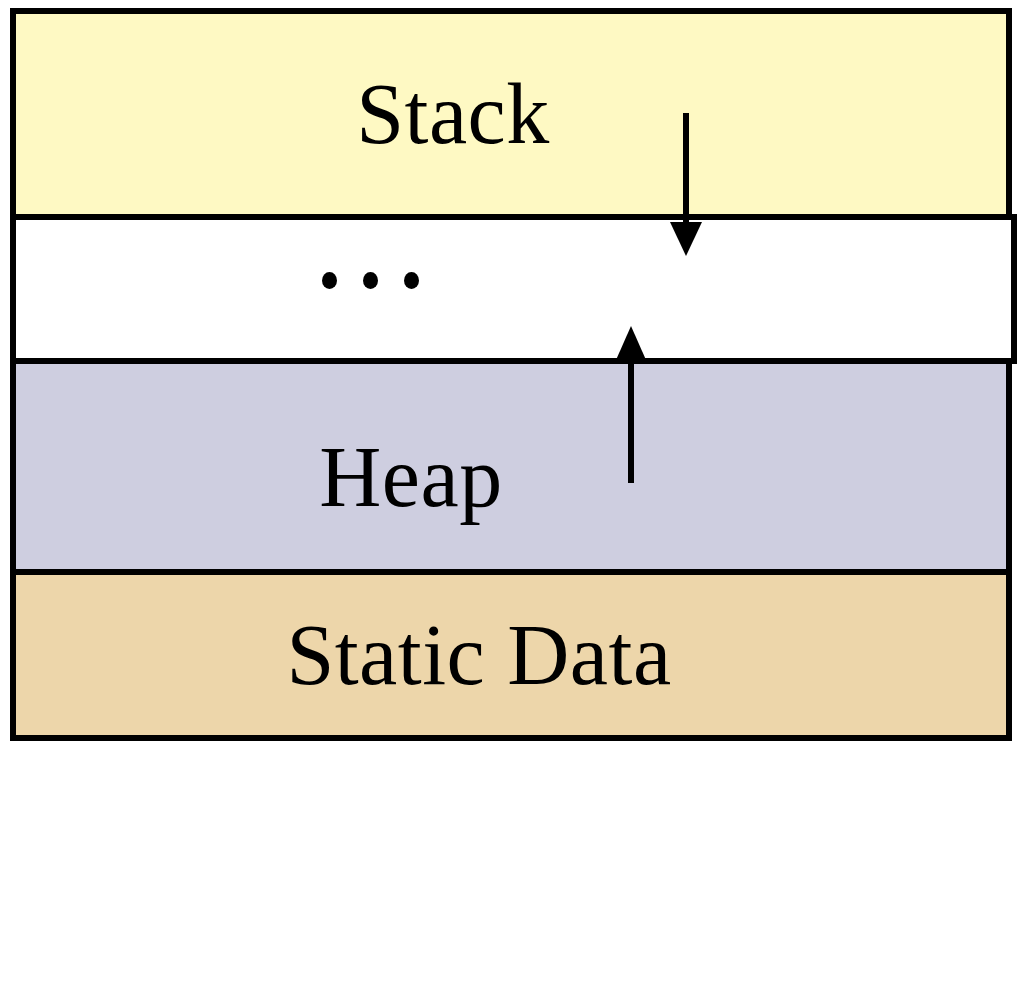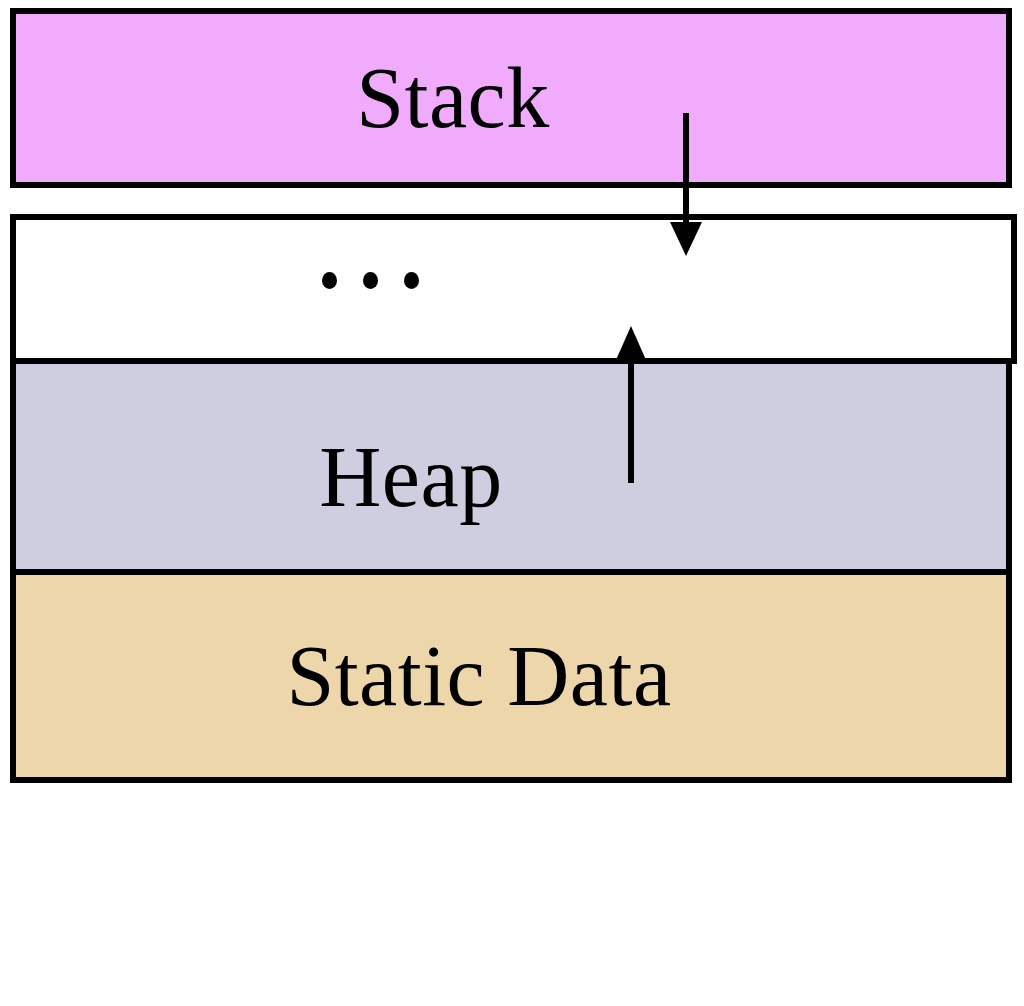--- a/index.html
+++ b/index.html
@@ -33,39 +33,39 @@
     font-size: 86px;
     line-height: 1;
     color: #000000;
     letter-spacing: 0.5px;
     white-space: nowrap;
     user-select: none;
   }
 
   
   #seg-stack {
-    left: 10px;  top: 8px;     width: 1002px; height: 180px;
-    background: #f0abfc;
+    left: 10px;  top: 8px;     width: 1002px; height: 212px;
+    background: #fef9c3;
     padding-left: 48px;
   }
   #seg-stack .segment-label { transform: translateX(-82px); }
 
   #seg-gap {
     left: 10px;  top: 214px;   width: 1007px; height: 150px;
     background: #ffffff;
   }
 
   #seg-heap {
     left: 10px;  top: 358px;   width: 1002px; height: 217px;
     background: #cecee0;
   }
   #seg-heap .segment-label { transform: translate(-100px, 10px); }
 
   #seg-static {
-    left: 10px;  top: 569px;   width: 1002px; height: 214px;
+    left: 10px;  top: 569px;   width: 1002px; height: 172px;
     background: #edd6aa;
   }
   #seg-static .segment-label { transform: translateX(-32px); }
 
   #seg-code {
     left: 10px;  top: 782px;   width: 1002px; height: 218px;
     background: #b2c987;
   }
   #seg-code .segment-label { transform: translateX(-14px); }
 

